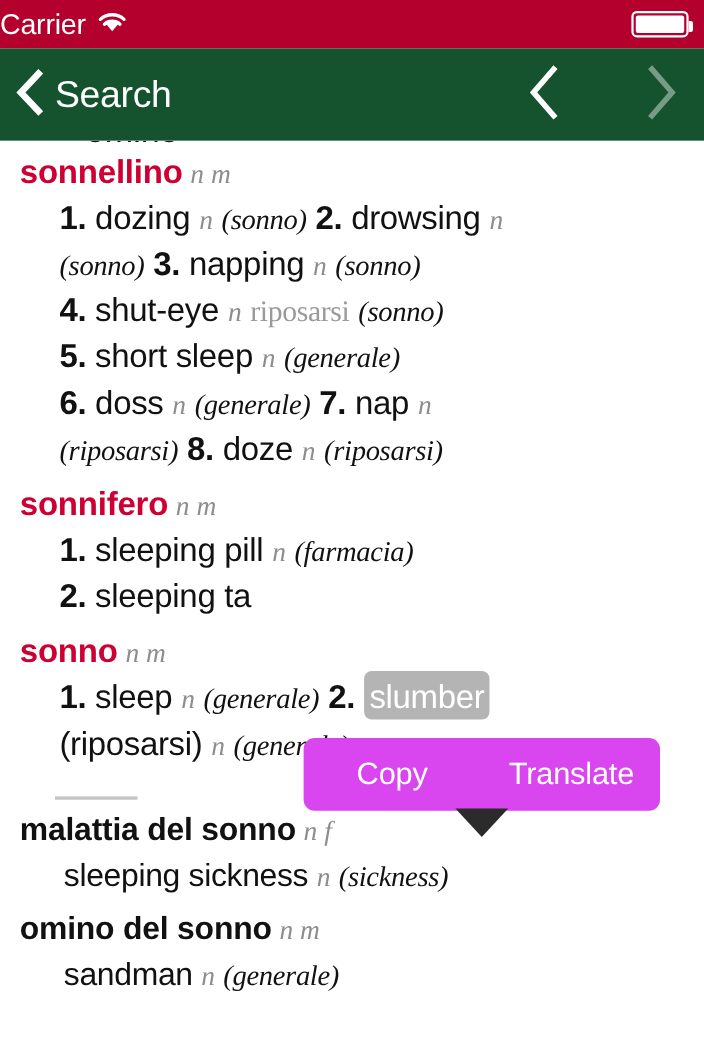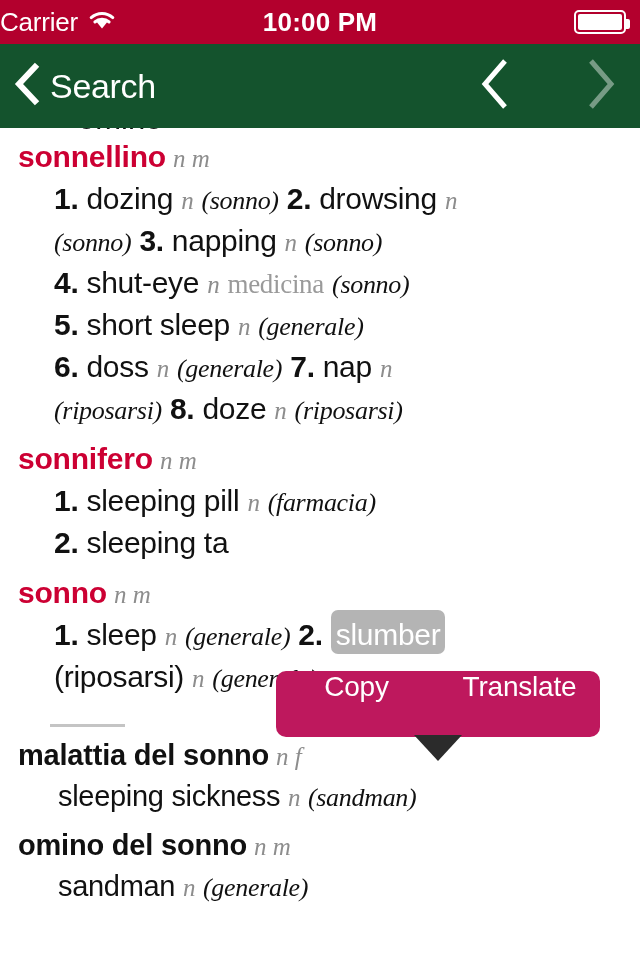--- a/index.html
+++ b/index.html
@@ -96,22 +96,22 @@
 
   .divider{
     width:75px; height:3px; background:#c4c4c4;
     margin:26px 0 14px 32px;
   }
 
   
   .edit-popup{
     position:absolute; left:276px; top:543px;
     width:324px; height:66px;
-    background:#be185d; border-radius:10px;
-    display:flex; align-items:flex-start; z-index:20;
+    background:#d946ef; border-radius:10px;
+    display:flex; align-items:center; z-index:20;
   }
   .popup-btn{
     flex:1; display:flex; align-items:center; justify-content:center;
     color:#fff; font-size:28px; cursor:pointer; letter-spacing:-0.2px;
   }
   .popup-sep{ width:2px; background:#ffffff; margin:0; }
   .popup-arrow{
     position:absolute; left:414px; top:607px;
     width:0; height:0;
     border-left:24px solid transparent;
@@ -127,21 +127,20 @@
   <div class="status-left">
     <span class="carrier">Carrier</span>
     <span class="wifi-icon">
       <svg width="30" height="22" viewBox="0 0 30 22">
         <path d="M15 19.5 L9.5 12.8 a8.6 8.6 0 0 1 11 0 Z" fill="#fff"></path>
         <path d="M4.2 8.6 a16 16 0 0 1 21.6 0" stroke="#fff" stroke-width="3" fill="none" stroke-linecap="round"></path>
         <path d="M7.9 13.0 a10.8 10.8 0 0 1 14.2 0" stroke="#fff" stroke-width="3" fill="none" stroke-linecap="round"></path>
       </svg>
     </span>
   </div>
-  <div class="status-time">10:00 PM</div>
   <div class="status-right">
     <span class="battery">
       <span class="battery-fill"></span>
     </span>
   </div>
 </div>
 
 <div class="nav-bar">
   <div class="nav-back">
     <span>
@@ -171,21 +170,21 @@
   <div class="clip-top">
     <span>omino</span>
   </div>
 
   <div id="entries-root">
       <div class="entry entry-first">
         <div class="headword-line"><span class="headword">sonnellino</span><span class="pos">n m</span></div>
         <div class="senses">
           <div><span class="num">1.</span> <span class="gloss">dozing</span> <span class="g">n</span> <span class="ctx">(sonno)</span> <span class="num">2.</span> <span class="gloss">drowsing</span> <span class="g">n</span></div>
           <div><span class="ctx">(sonno)</span> <span class="num">3.</span> <span class="gloss">napping</span> <span class="g">n</span> <span class="ctx">(sonno)</span></div>
-          <div><span class="num">4.</span> <span class="gloss">shut-eye</span> <span class="g">n</span> <span class="reg">medicina</span> <span class="ctx">(sonno)</span></div>
+          <div><span class="num">4.</span> <span class="gloss">shut-eye</span> <span class="g">n</span> <span class="reg">riposarsi</span> <span class="ctx">(sonno)</span></div>
           <div><span class="num">5.</span> <span class="gloss">short sleep</span> <span class="g">n</span> <span class="ctx">(generale)</span></div>
           <div><span class="num">6.</span> <span class="gloss">doss</span> <span class="g">n</span> <span class="ctx">(generale)</span> <span class="num">7.</span> <span class="gloss">nap</span> <span class="g">n</span></div>
           <div><span class="ctx">(riposarsi)</span> <span class="num">8.</span> <span class="gloss">doze</span> <span class="g">n</span> <span class="ctx">(riposarsi)</span></div>
         </div>
       </div>
       <div class="entry">
         <div class="headword-line"><span class="headword">sonnifero</span><span class="pos">n m</span></div>
         <div class="senses">
           <div><span class="num">1.</span> <span class="gloss">sleeping pill</span> <span class="g">n</span> <span class="ctx">(farmacia)</span></div>
           <div><span class="num">2.</span> <span class="gloss">sleeping ta</span></div>
@@ -199,21 +198,21 @@
         </div>
       </div>
     </div>
 
   <div class="divider"></div>
 
   <div id="compounds-root">
       <div class="entry">
         <div class="headword-line"><span class="headword-black">malattia del sonno</span><span class="pos">n f</span></div>
         <div class="senses-sub">
-          <div><span class="gloss">sleeping sickness</span> <span class="g">n</span> <span class="ctx">(sandman)</span></div>
+          <div><span class="gloss">sleeping sickness</span> <span class="g">n</span> <span class="ctx">(sickness)</span></div>
         </div>
       </div>
       <div class="entry">
         <div class="headword-line"><span class="headword-black">omino del sonno</span><span class="pos">n m</span></div>
         <div class="senses-sub">
           <div><span class="gloss">sandman</span> <span class="g">n</span> <span class="ctx">(generale)</span></div>
         </div>
       </div>
     </div>
 

